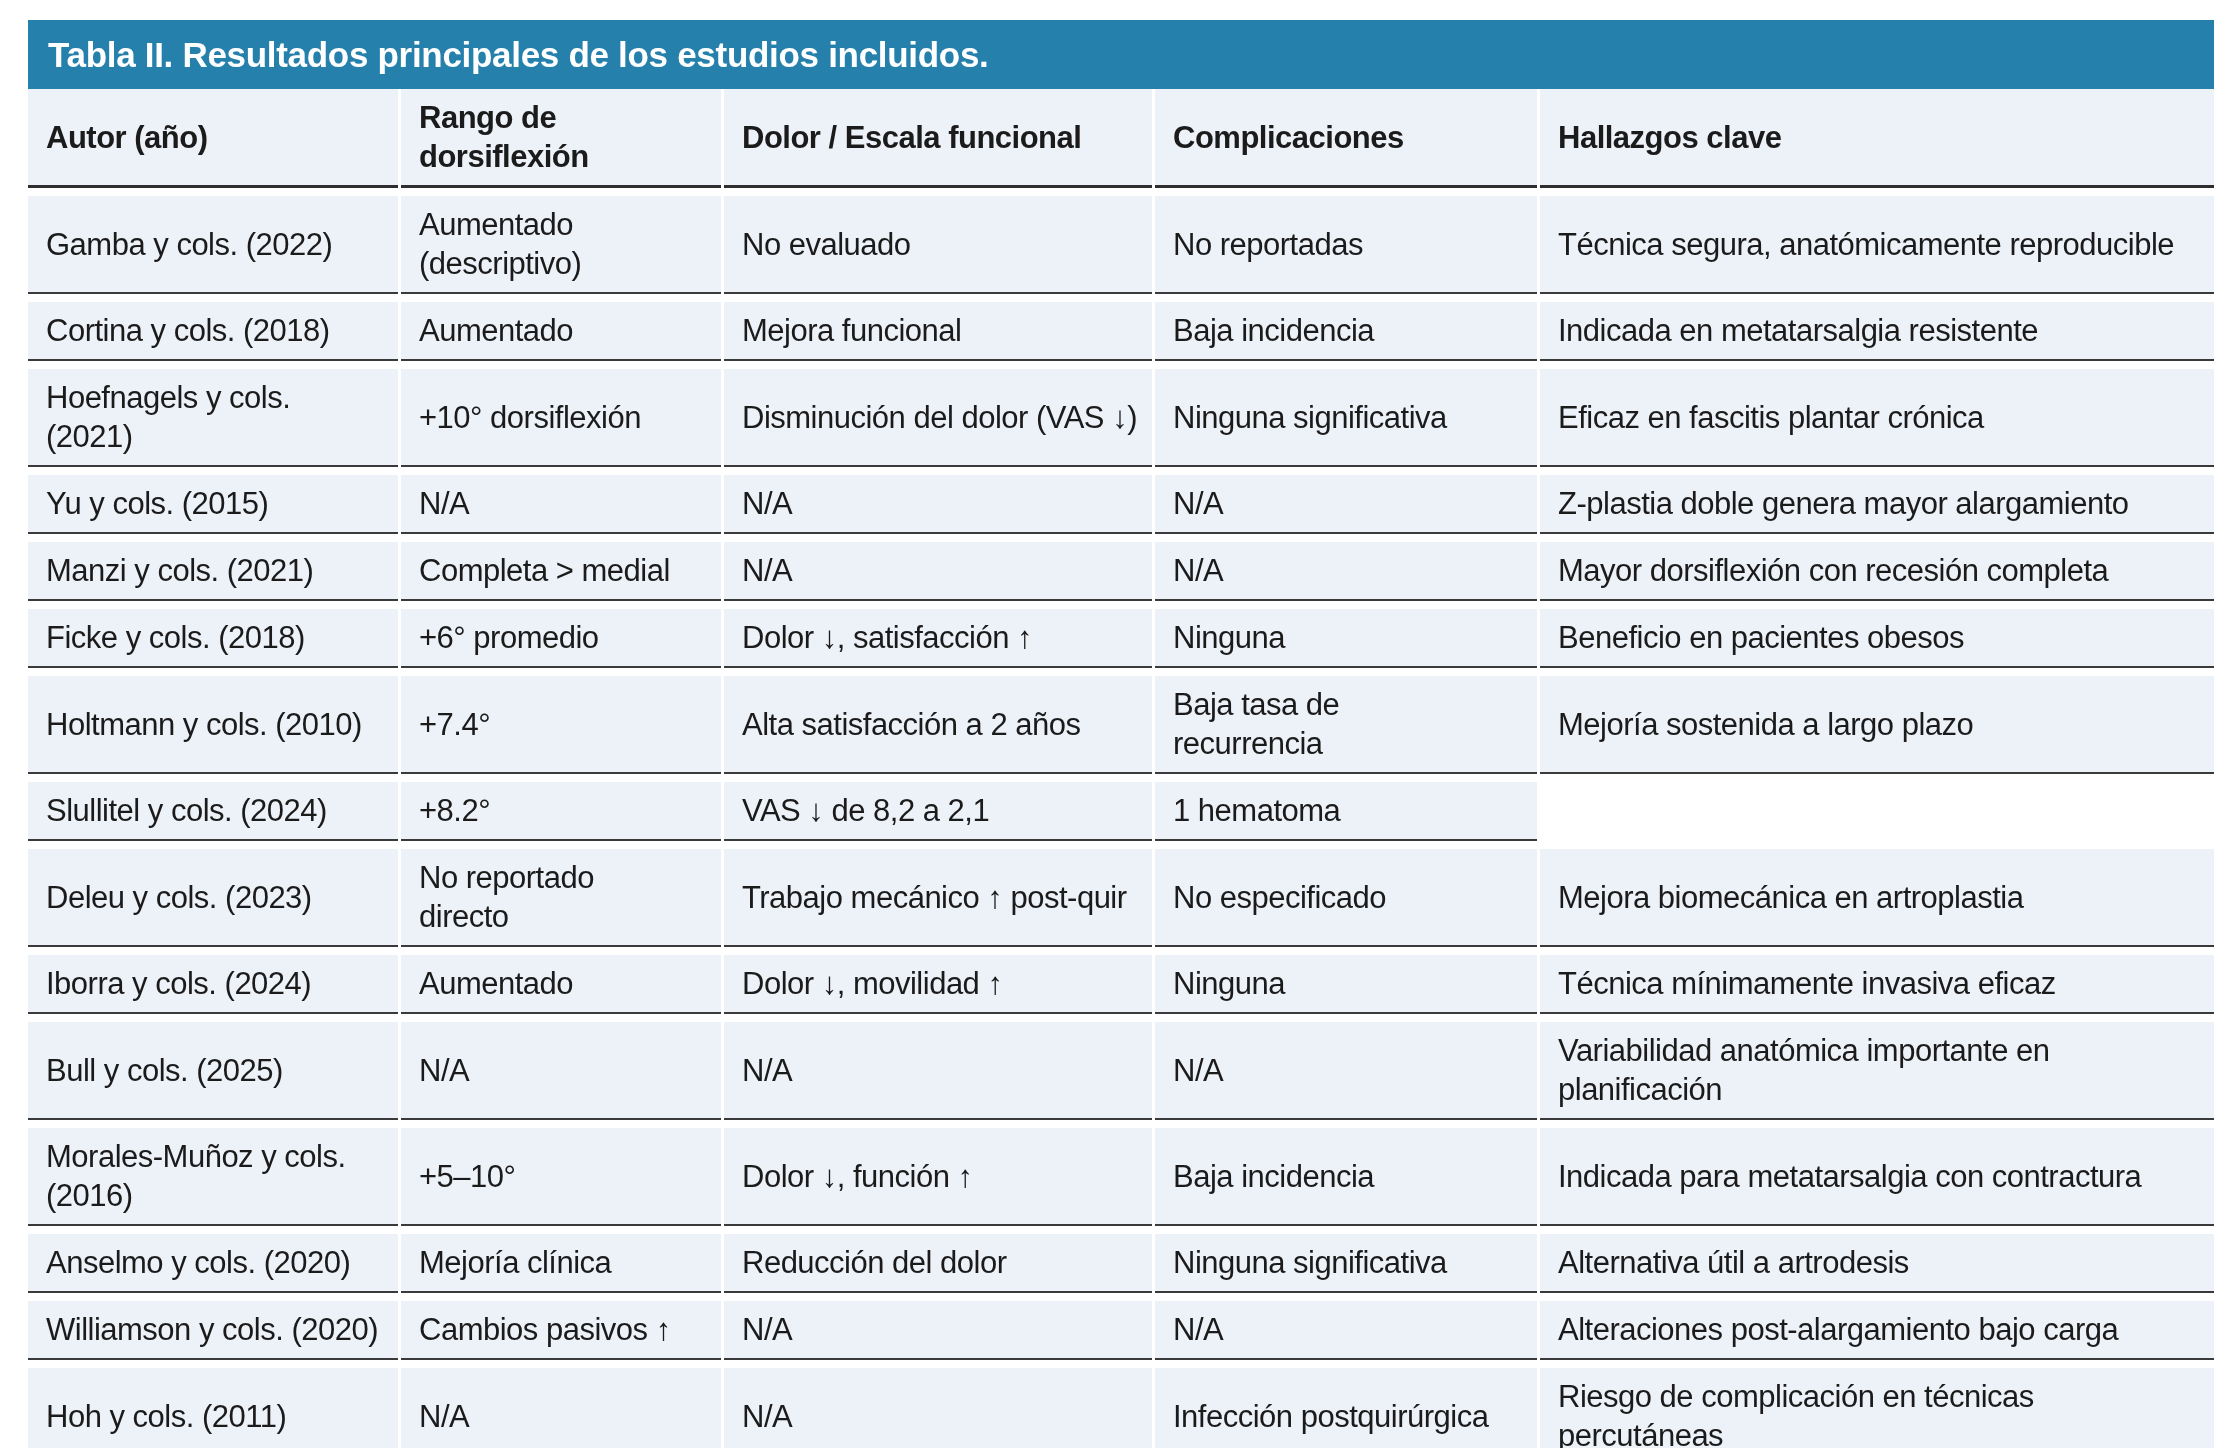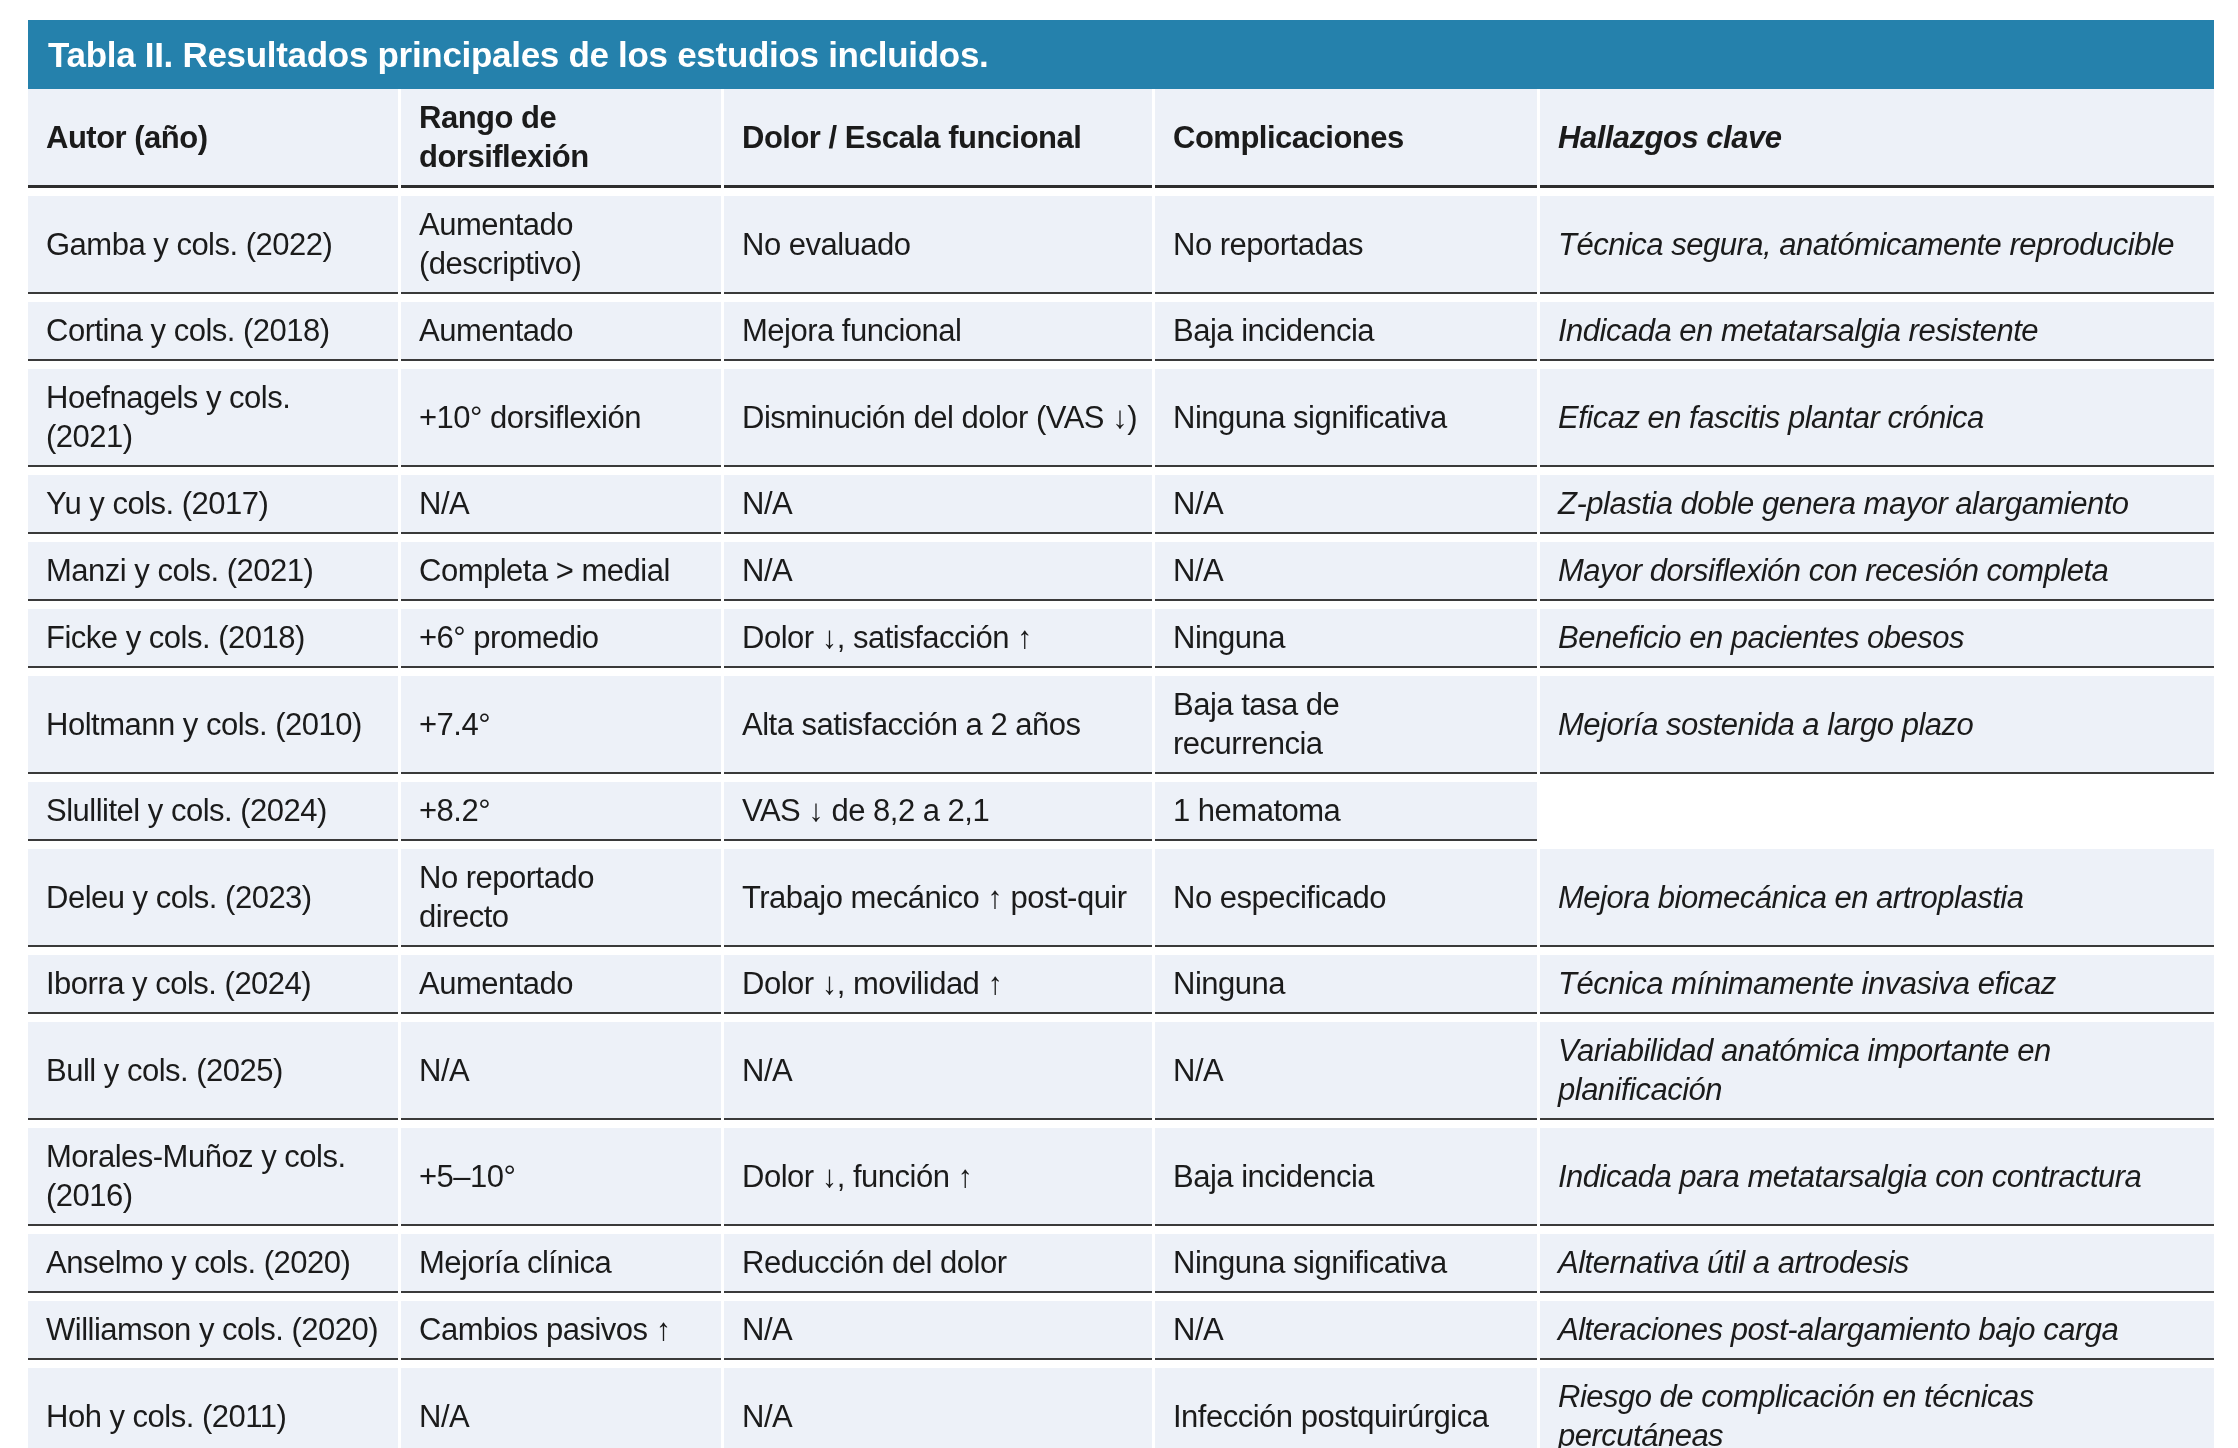--- a/index.html
+++ b/index.html
@@ -19,21 +19,21 @@
   }
   .cell{
     background:#edf1f8;padding:9px 14px 9px 18px;box-sizing:border-box;
     font-size:31px;line-height:39px;letter-spacing:-0.5px;
     display:flex;align-items:center;
     border-bottom:2px solid #3a3a3a;
   }
   .header-row .cell{font-weight:bold;border-bottom:3px solid #2e2e2e;min-height:95px;}
   .c2{padding-right:36px;}
   .c4{padding-right:44px;}
-  .c5{padding-right:28px;font-style:italic;}
+  .c5{padding-right:28px;}
   .footnote{
     margin-top:24px;padding-left:20px;font-size:29px;letter-spacing:-0.4px;color:#1b1b1b;
   }
 </style>
 </head>
 <body>
 
 <div class="table-wrap">
 
   <div class="title-bar">Tabla II. Resultados principales de los estudios incluidos.</div>
@@ -64,21 +64,21 @@
 
   <div class="grid-row">
     <div class="cell c1">Hoefnagels y cols. (2021)</div>
     <div class="cell c2">+10° dorsiflexión</div>
     <div class="cell c3">Disminución del dolor (VAS ↓)</div>
     <div class="cell c4">Ninguna significativa</div>
     <div class="cell c5">Eficaz en fascitis plantar crónica</div>
   </div>
 
   <div class="grid-row">
-    <div class="cell c1">Yu y cols. (2017)</div>
+    <div class="cell c1">Yu y cols. (2015)</div>
     <div class="cell c2">N/A</div>
     <div class="cell c3">N/A</div>
     <div class="cell c4">N/A</div>
     <div class="cell c5">Z-plastia doble genera mayor alargamiento</div>
   </div>
 
   <div class="grid-row">
     <div class="cell c1">Manzi y cols. (2021)</div>
     <div class="cell c2">Completa &gt; medial</div>
     <div class="cell c3">N/A</div>

